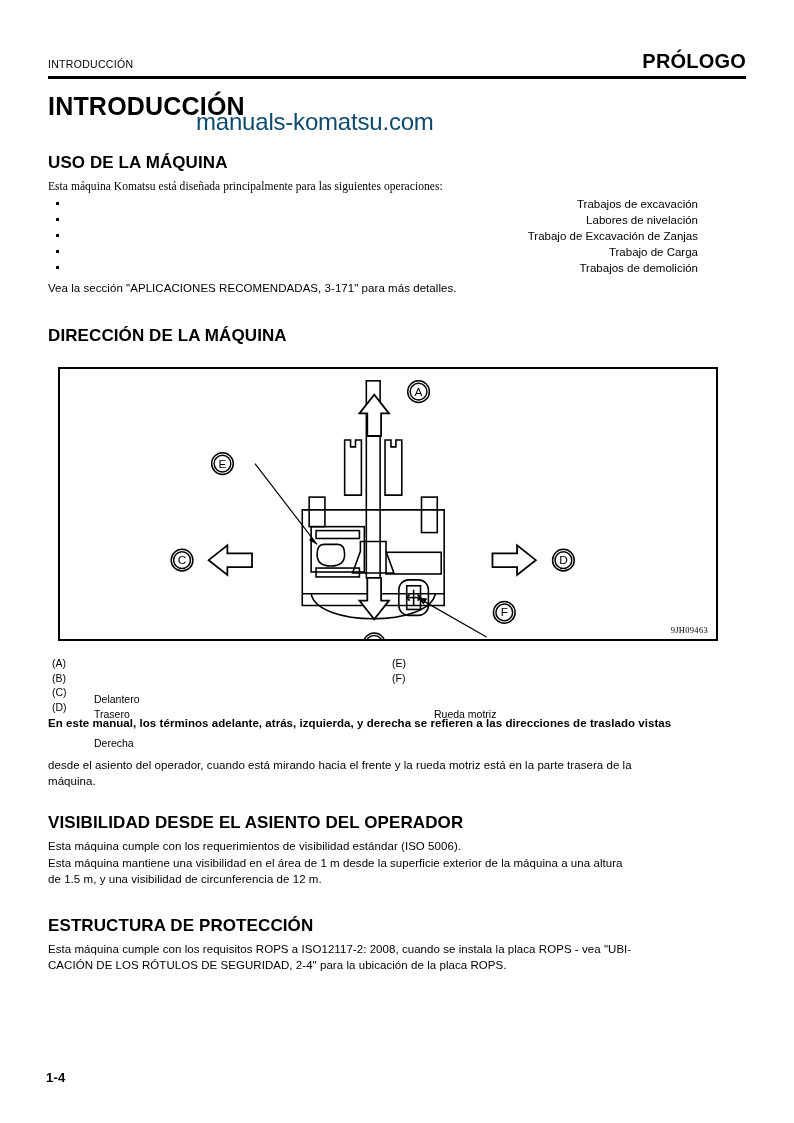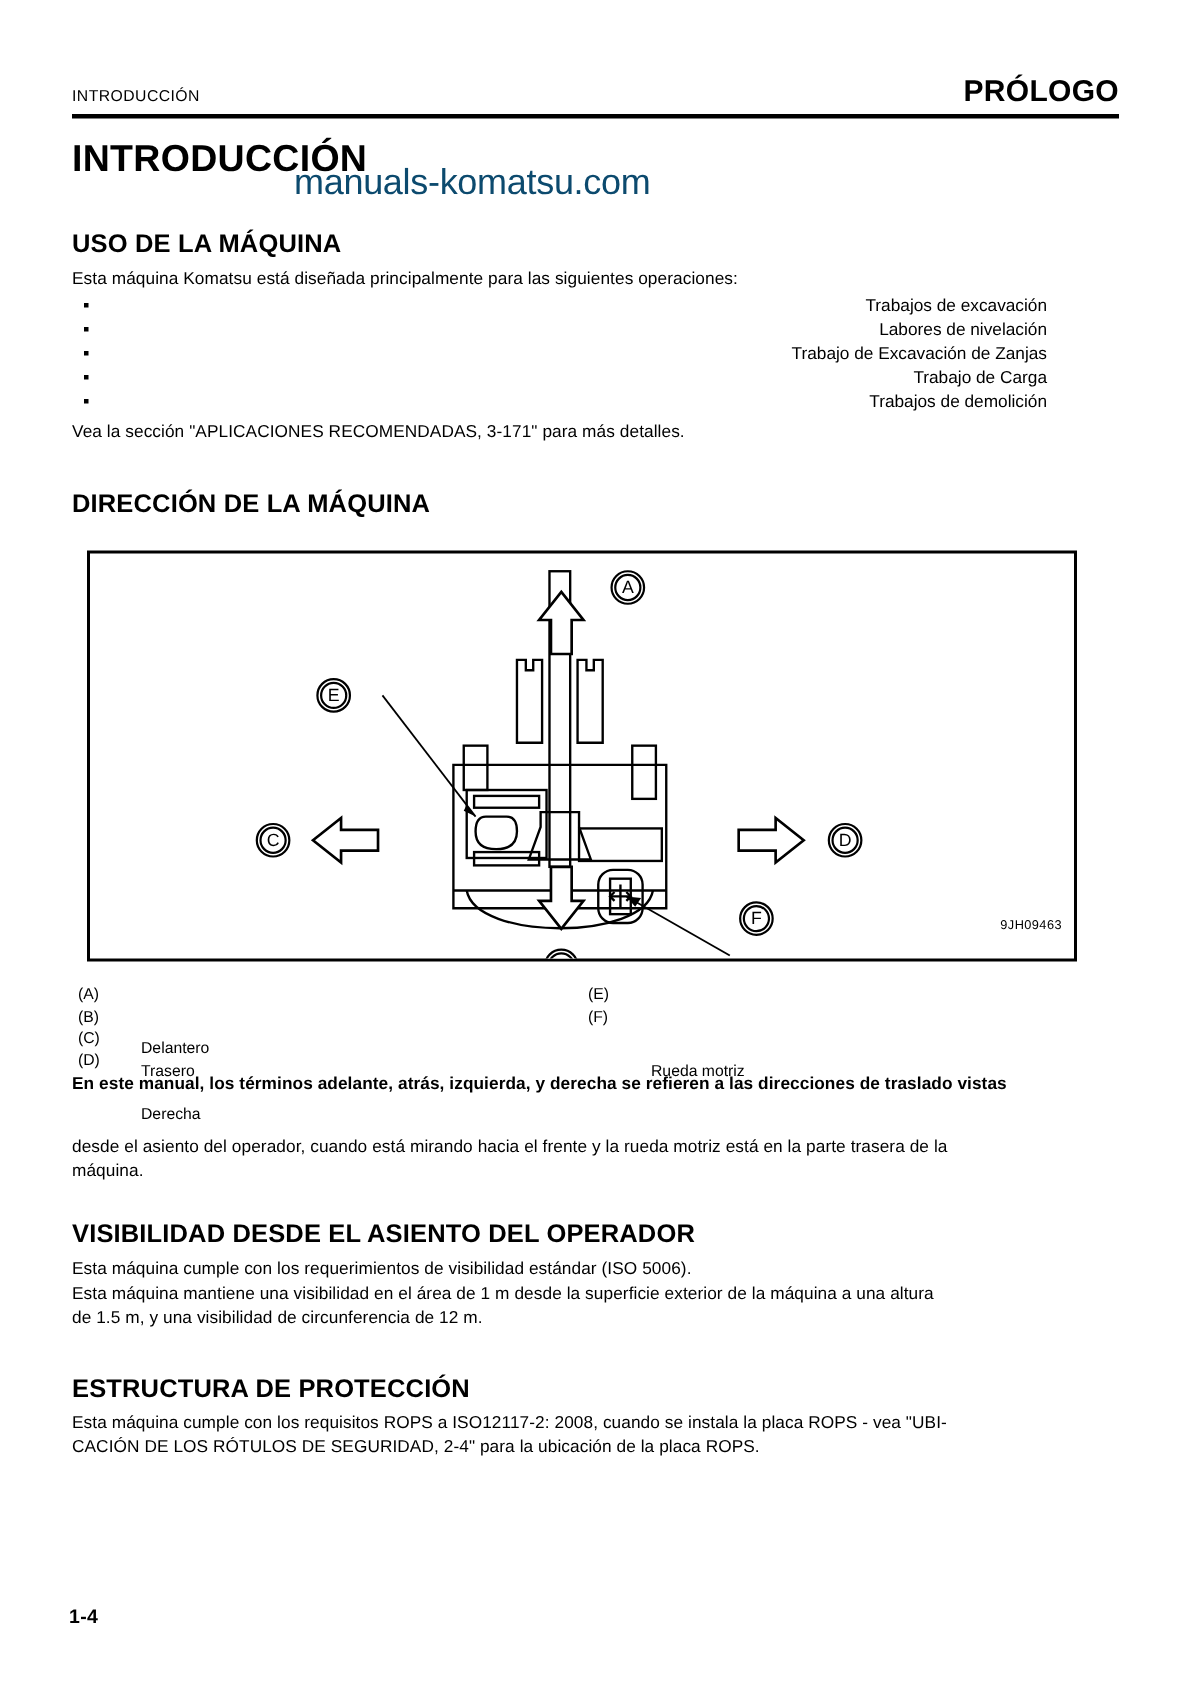--- a/index.html
+++ b/index.html
@@ -127,23 +127,23 @@
     top: 367px;
     width: 660px;
     height: 274px;
     border: 2.5px solid #000;
     box-sizing: border-box;
     background: #fff;
   }
   .figure-code {
     position: absolute;
     right: 8px;
-    bottom: 18px;
+    bottom: 4px;
     font-size: 8.5px;
-    font-family: Liberation Sans, sans-serif;
+    font-family: Liberation Serif, serif;
     letter-spacing: 0.3px;
   }
   .figure-svg {
     position: absolute;
     left: 0;
     top: 0;
     width: 100%;
     height: 100%;
   }
 
@@ -179,21 +179,21 @@
     <div class="running-head-left">INTRODUCCIÓN</div>
     <div class="running-head-right">PRÓLOGO</div>
   </div>
   <div class="header-rule"></div>
 
   <div class="page-title">INTRODUCCIÓN</div>
   <div class="watermark">manuals-komatsu.com</div>
 
   <div class="h2" style="top:153px;">USO DE LA MÁQUINA</div>
 
-  <div class="body-text" style="top:178px; width:700px;">Esta máquina Komatsu está diseñada principalmente para las siguientes operaciones:</div>
+  <div class="body-text" style="top:178px; width:700px;font-family:Liberation Serif, serif;">Esta máquina Komatsu está diseñada principalmente para las siguientes operaciones:</div>
 
   <ul class="bullet-list" style="top:196px; width:650px;">
     <li>
       <span class="dot"></span>
       <span>Trabajos de excavación</span>
     </li>
     <li>
       <span class="dot"></span>
       <span>Labores de nivelación</span>
     </li>

